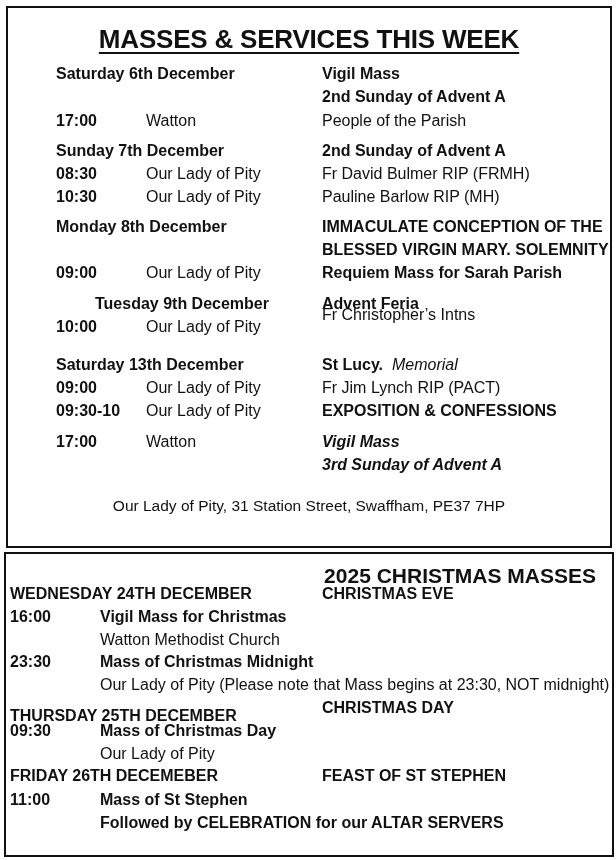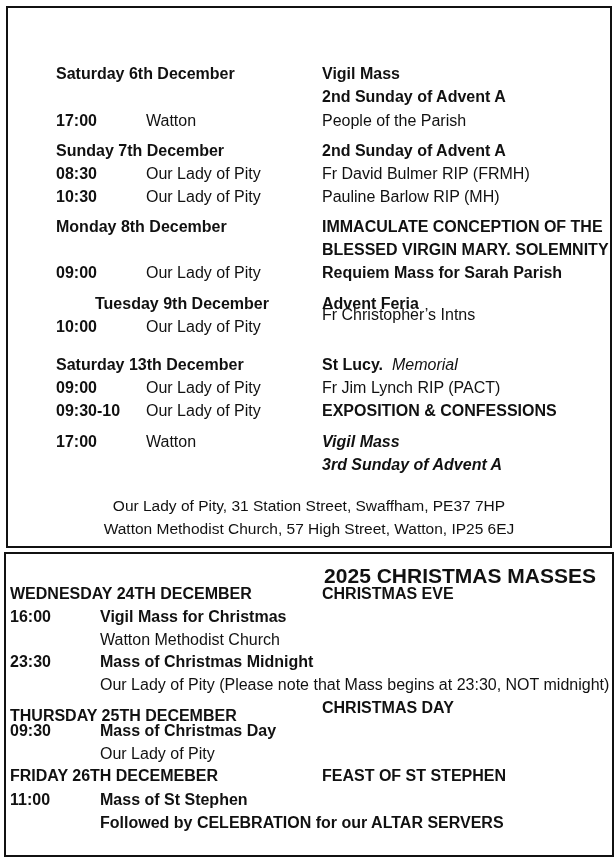--- a/index.html
+++ b/index.html
@@ -16,20 +16,21 @@
   .i { font-style:italic; }
   .c1 { left:48px; } .c2 { left:138px; } .c3 { left:314px; }
   .addr { position:absolute; left:0; right:0; text-align:center; font-size:15.5px; line-height:20px; }
   .title2 { position:absolute; left:0; right:16px; top:10px; text-align:right; font-weight:bold; font-size:21px; }
   .x1 { left:4px; } .x2 { left:94px; } .x3 { left:316px; }
 </style>
 </head>
 <body>
 
 <div id="box1" class="box">
+  <div class="title1"><span>MASSES &amp; SERVICES THIS WEEK</span></div>
   <div id="weekly-rows">
       <div class="line c1 b" style="top: 56px;">Saturday 6th December</div>
       <div class="line c3 b" style="top: 56px;">Vigil Mass</div>
       <div class="line c3 b" style="top: 79px;">2nd Sunday of Advent A</div>
       <div class="line c1 b" style="top: 103px;">17:00</div>
       <div class="line c2" style="top: 103px;">Watton</div>
       <div class="line c3" style="top: 103px;">People of the Parish</div>
       <div class="line c1 b" style="top: 133px;">Sunday 7th December</div>
       <div class="line c3 b" style="top: 133px;">2nd Sunday of Advent A</div>
       <div class="line c1 b" style="top: 156px;">08:30</div>
@@ -56,21 +57,20 @@
       <div class="line c3" style="top: 370px;">Fr Jim Lynch  RIP  (PACT)</div>
       <div class="line c1 b" style="top: 393px;">09:30-10</div>
       <div class="line c2" style="top: 393px;">Our Lady of Pity</div>
       <div class="line c3 b" style="top: 393px;">EXPOSITION &amp; CONFESSIONS</div>
       <div class="line c1 b" style="top: 424px;">17:00</div>
       <div class="line c2" style="top: 424px;">Watton</div>
       <div class="line c3 b i" style="top: 424px;">Vigil Mass</div>
       <div class="line c3 b i" style="top: 447px;">3rd Sunday of Advent A</div>
     </div>
   <div class="addr" style="top:488px;">Our Lady of Pity, 31 Station Street, Swaffham, PE37 7HP</div>
-  <div class="addr" style="top:511px;">Watton Methodist Church, 57 High Street, Watton, IP25 6EJ</div>
 </div>
 
 <div id="box2" class="box">
   <div class="title2">2025 CHRISTMAS MASSES</div>
   <div id="xmas-rows">
       <div class="line x1 b" style="top: 30px;">WEDNESDAY 24TH DECEMBER</div>
       <div class="line x3 b" style="top: 30px;">CHRISTMAS EVE</div>
       <div class="line x1 b" style="top: 53px;">16:00</div>
       <div class="line x2 b" style="top: 53px;">Vigil Mass for Christmas</div>
       <div class="line x2" style="top: 76px;">Watton Methodist Church</div>

